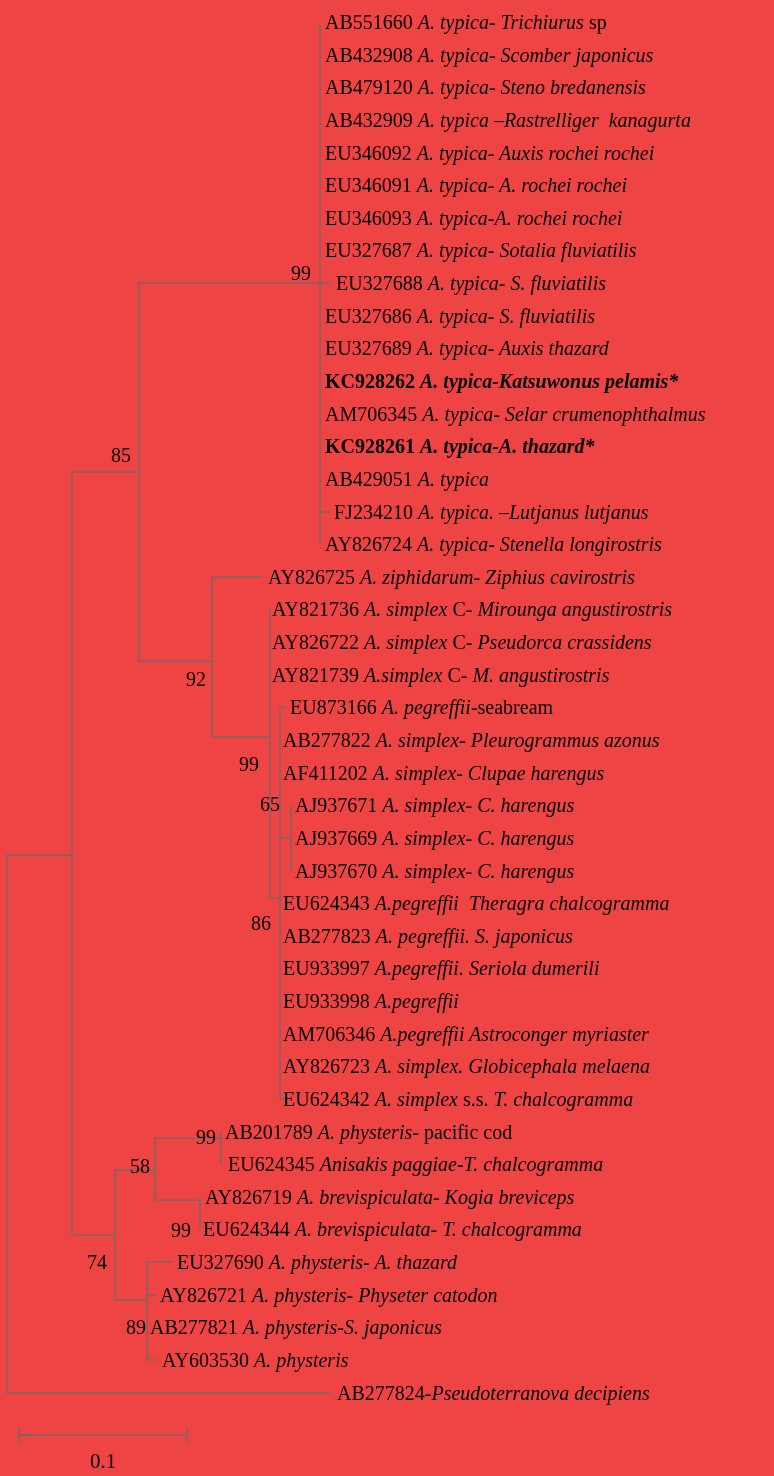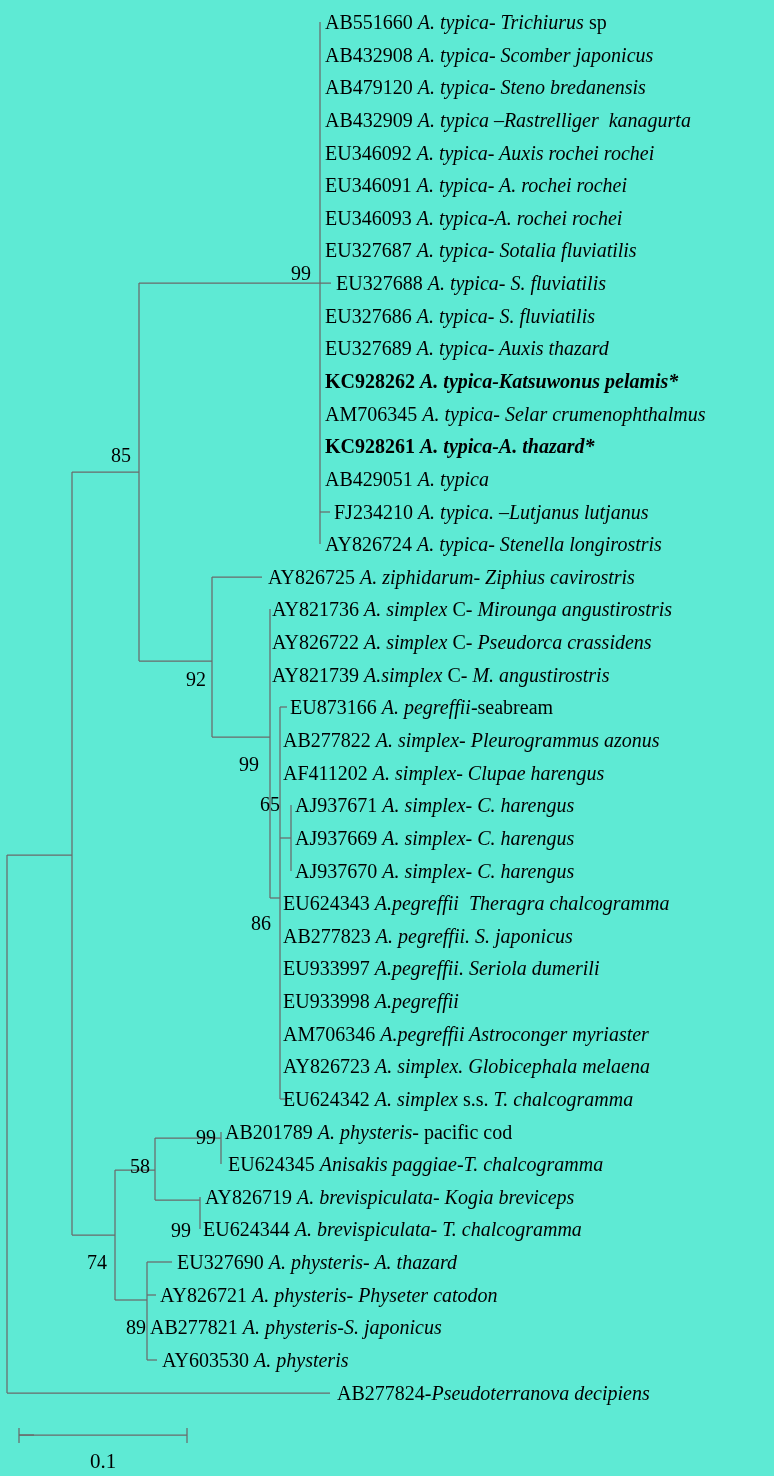--- a/index.html
+++ b/index.html
@@ -1,16 +1,16 @@
 <!DOCTYPE html>
 <html><head>
 <meta charset="utf-8">
 <style>
   html,body{margin:0;padding:0;background:#ffffff;}
-  .page{position:relative;width:774px;height:1476px;background:#5eead4;overflow:hidden;}
+  .page{position:relative;width:774px;height:1476px;background:#ef4444;overflow:hidden;}
   svg{display:block;}
   svg line{stroke:#6a6a6a;stroke-width:1.25;}
   svg text{font-family:"Liberation Serif","DejaVu Serif",serif;fill:#000000;}
   .leaf{font-size:20px;white-space:pre;}
   .sup{font-size:20px;text-anchor:middle;}
   .scalelabel{font-size:21px;text-anchor:middle;}
 </style>
 </head>
 <body>
 

